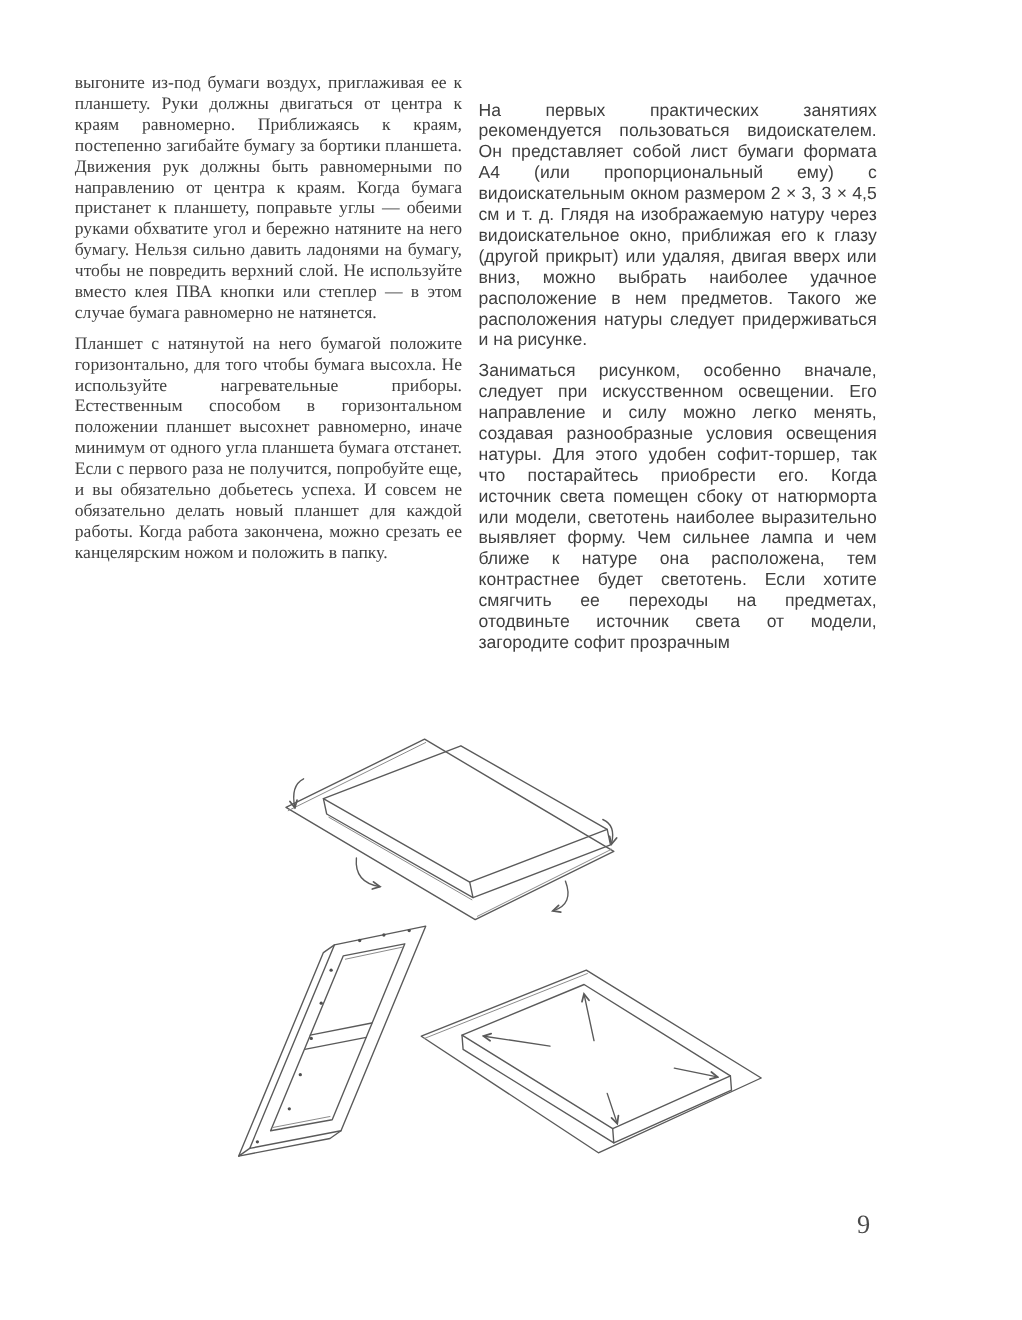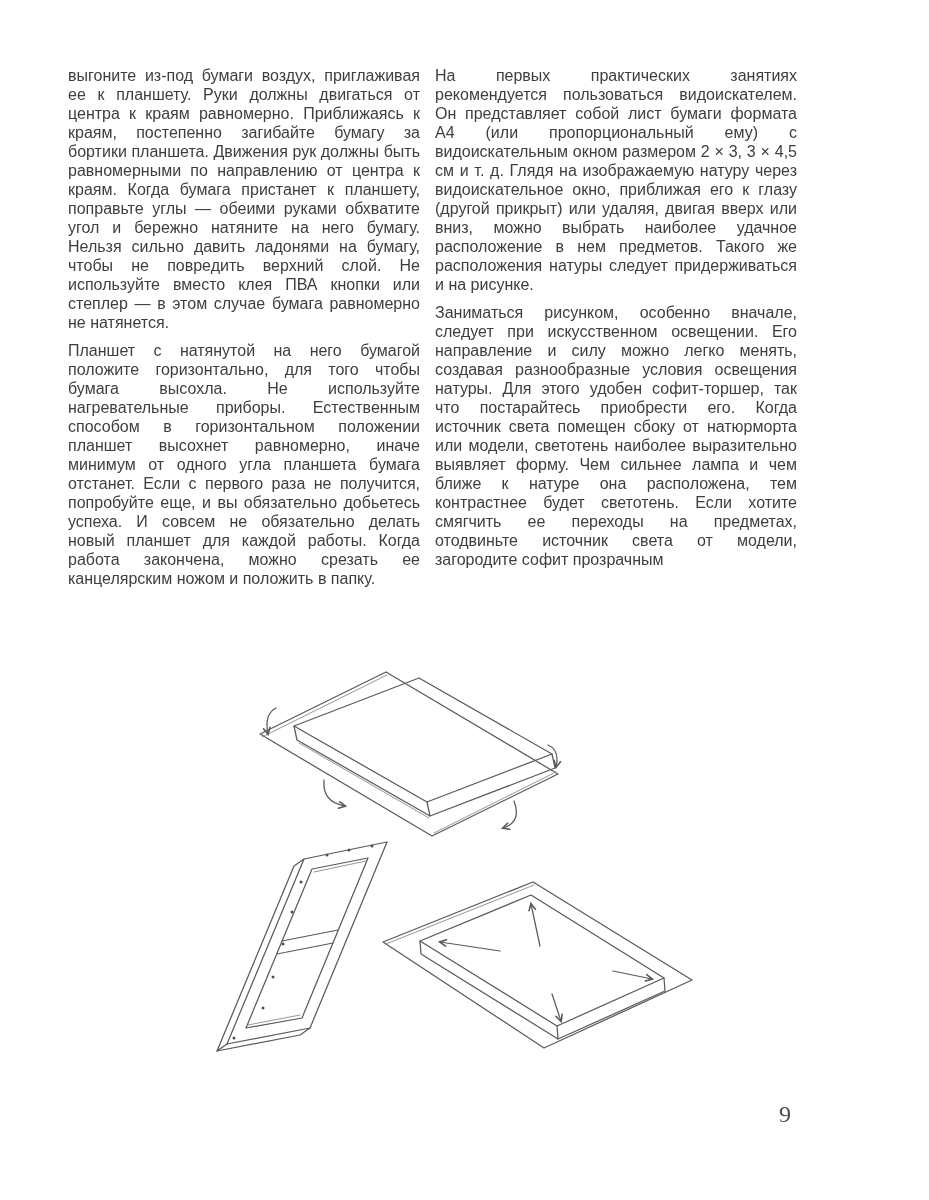--- a/index.html
+++ b/index.html
@@ -21,22 +21,22 @@
     width: 729px;
     display: flex;
     gap: 15px;
   }
   .col {
     color: #3e3e3e;
     font-size: 16px;
     line-height: 19px;
     text-align: justify;
   }
-  .col-left  { width: 352px; }
-  .col-right { width: 362px; }
+  .col-left  { width: 352px; font-family: Liberation Serif, serif; }
+  .col-right { width: 362px; margin-top: 25px; }
   .col p { margin: 0 0 9px 0; }
   .col p:last-child { margin-bottom: 0; }
   .figure-wrap {
     position: absolute;
     left: 200px;
     top: 650px;
     width: 530px;
     height: 420px;
     margin: 0;
   }

